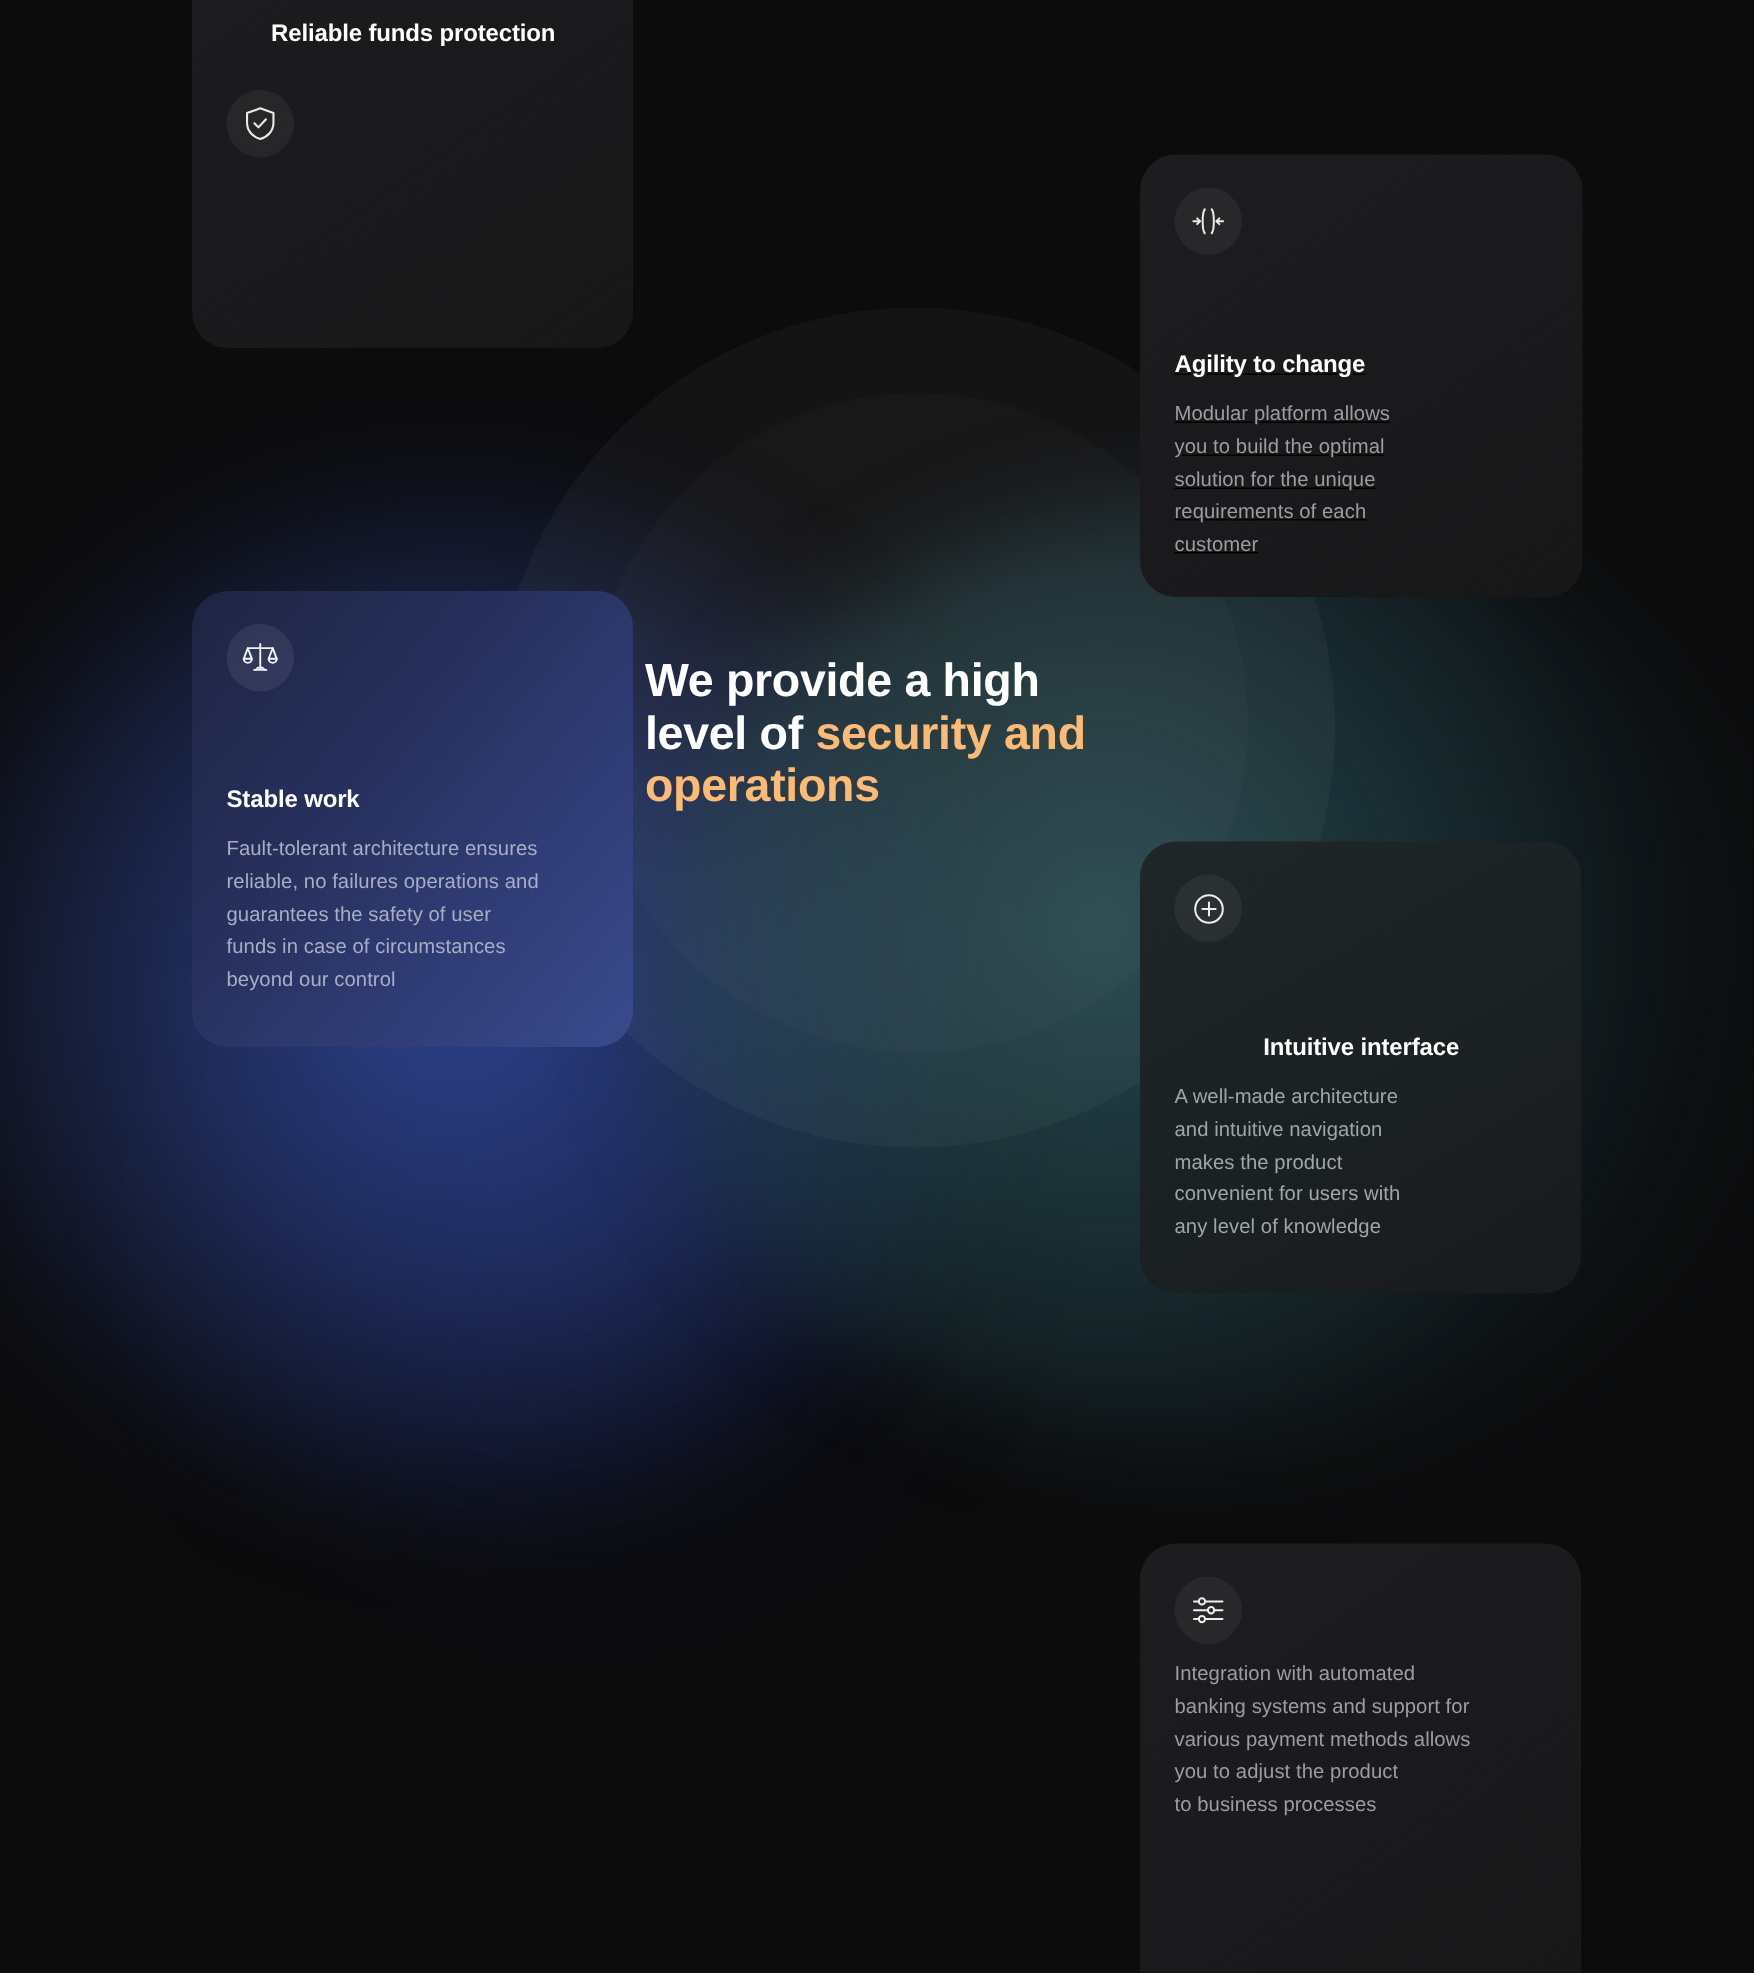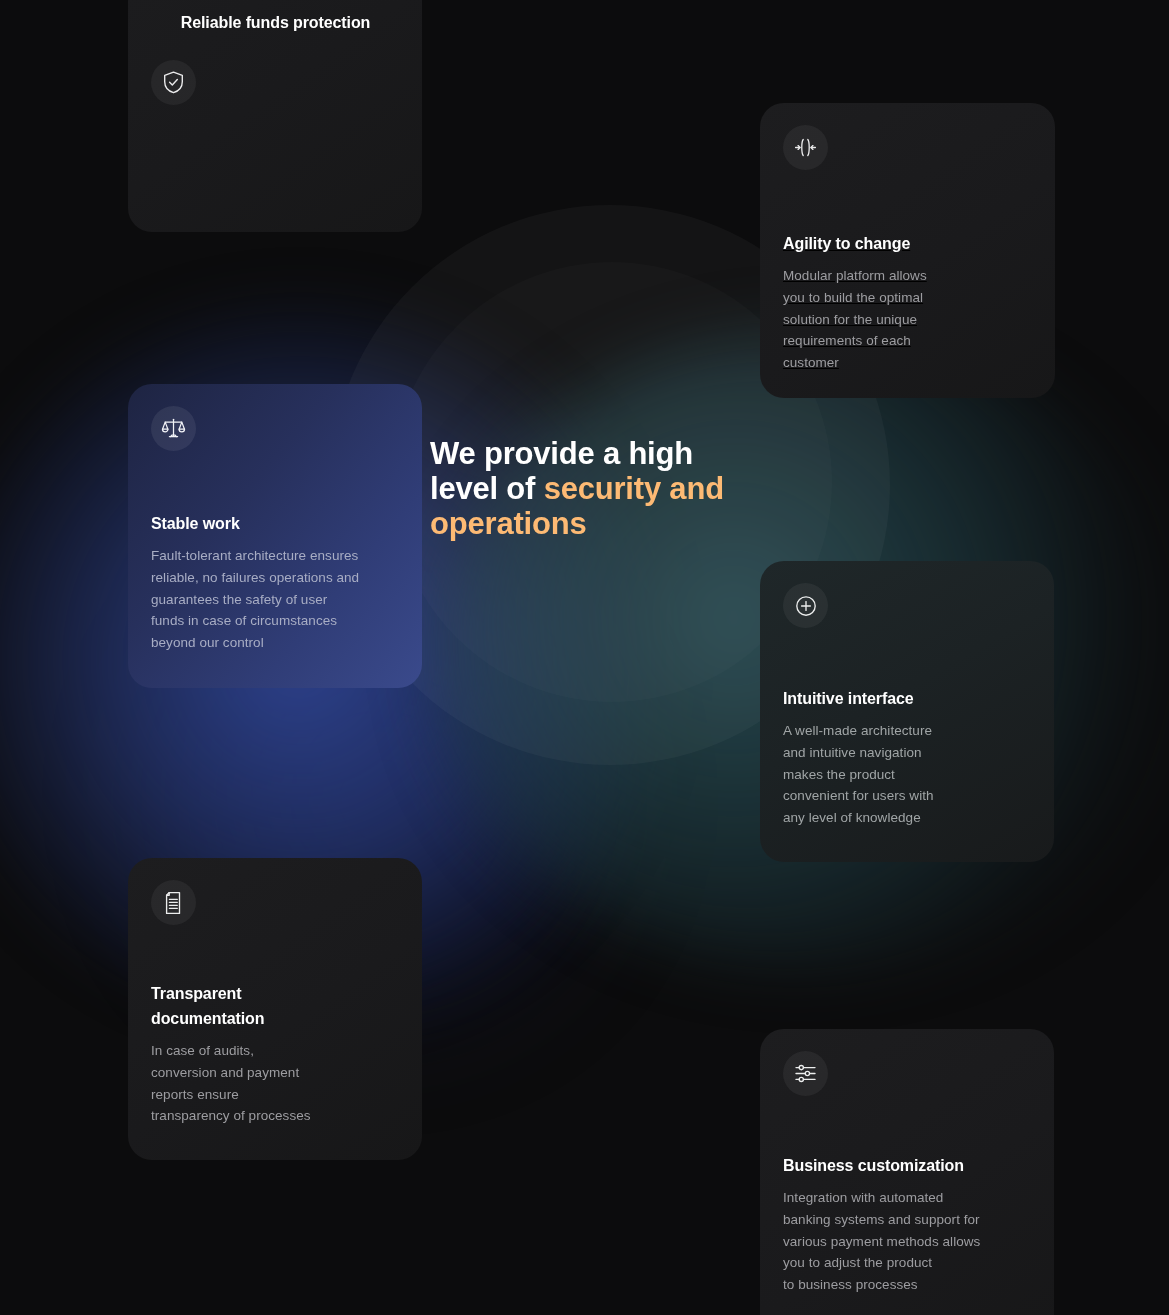--- a/index.html
+++ b/index.html
@@ -154,25 +154,25 @@
   .card-blue .card-body { color: #a8adc4; }
   .card-dark-teal .card-body { color: #a0a5a6; }
 
   
   #card-funds        { left: 128px;  top: -108px; width: 294px; height: 340px; }
   #card-funds .card-title { margin-top: 96px; text-align: center; }
 
   #card-agility      { left: 760px;  top: 103px;  width: 295px; height: 295px; text-decoration: underline; }
   #card-agility .card-title { margin-top: 61px; }
 
-  #card-stable       { left: 128px;  top: 384px;  width: 294px; height: 304px; }
+  #card-stable       { left: 128px;  top: 394px;  width: 294px; height: 304px; }
   #card-stable .card-title { margin-top: 60px; }
 
   #card-intuitive    { left: 760px;  top: 561px;  width: 294px; height: 301px; }
-  #card-intuitive .card-title { margin-top: 58px; }
+  #card-intuitive .card-title { margin-top: 58px; text-align: center; }
 
   #card-docs         { left: 128px;  top: 858px;  width: 294px; height: 302px; }
   #card-docs .card-title { margin-top: 56px; }
 
   #card-business     { left: 760px;  top: 1029px; width: 294px; height: 320px; }
   #card-business .card-title { margin-top: 57px; }
 </style>
 </head>
 <body>
 
@@ -253,54 +253,35 @@
       </svg>
     </div>
     <div class="card-title">Intuitive interface</div>
     <div class="card-body">A well-made architecture
 and intuitive navigation
 makes the product
 convenient for users with
 any level of knowledge</div>
   </div>
 
-  <div class="card card-dark" id="card-docs">
-    <div class="icon-badge">
-      <svg width="22" height="24" viewBox="0 0 22 24" fill="none" stroke="#eceded" stroke-width="1.35" stroke-linecap="round" stroke-linejoin="round">
-        <path d="M6.2 1.6h10.3v20.8H3.6V4.2z"></path>
-        <path d="M6.2 1.6v2.6H3.6"></path>
-        <path d="M6.4 8.3h7.9"></path>
-          <path d="M6.4 11.3h7.9"></path>
-        <path d="M6.4 14.3h7.9"></path>
-          <path d="M6.4 17.3h7.9"></path>
-      </svg>
-    </div>
-    <div class="card-title" style="white-space:pre-line;">Transparent
-documentation</div>
-    <div class="card-body">In case of audits,
-conversion and payment
-reports ensure
-transparency of processes</div>
-  </div>
 
   <div class="card card-dark" id="card-business">
     <div class="icon-badge">
       <svg width="25" height="23" viewBox="0 0 25 23" fill="none" stroke="#eceded" stroke-width="1.35" stroke-linecap="round">
         <path d="M3 5.6h3.1"></path>
           <path d="M10.5 5.6h11.5"></path>
           <circle cx="8.3" cy="5.6" r="2.1"></circle>
         <path d="M3 11.5h9.2"></path>
           <path d="M16.6 11.5h5.4"></path>
           <circle cx="14.4" cy="11.5" r="2.1"></circle>
         <path d="M3 17.4h3.1"></path>
           <path d="M10.5 17.4h11.5"></path>
           <circle cx="8.3" cy="17.4" r="2.1"></circle>
       </svg>
     </div>
-    <div class="card-title">Business customization</div>
     <div class="card-body">Integration with automated
 banking systems and support for
 various payment methods allows
 you to adjust the product
 to business processes</div>
   </div>
 
 </div>
 
 </body></html>

